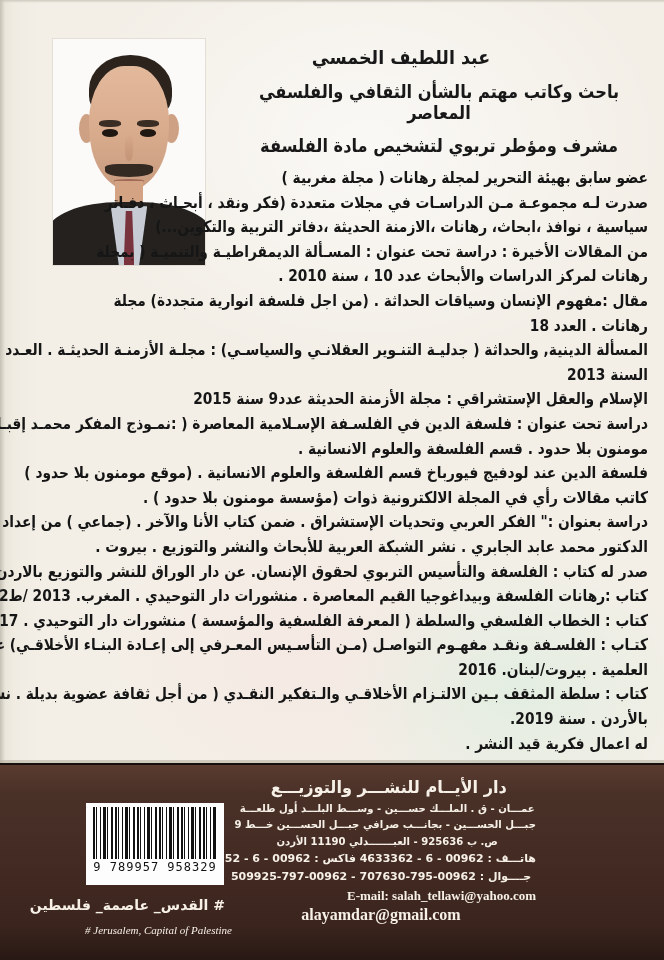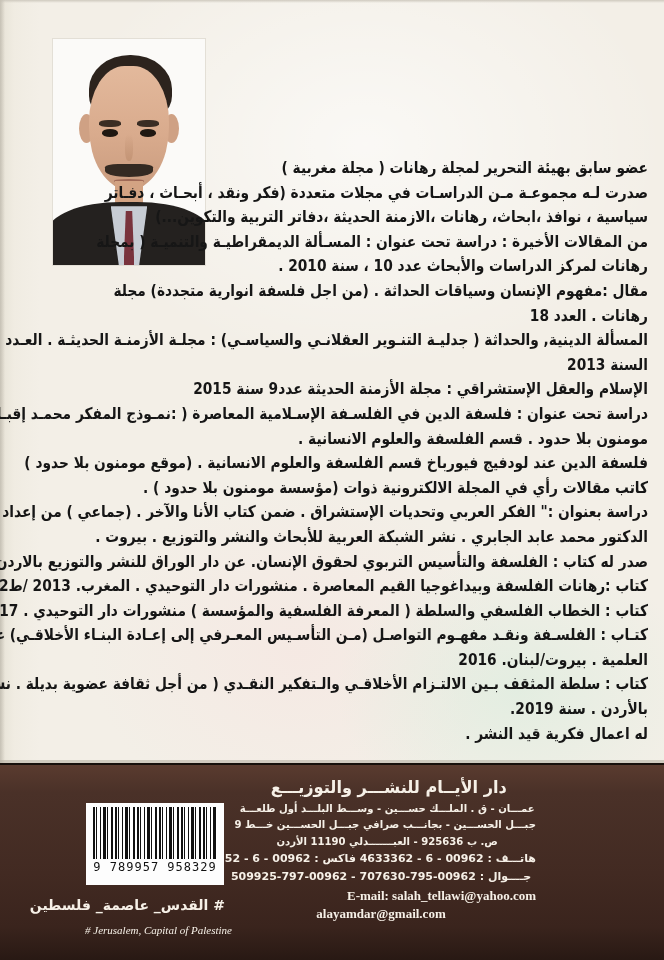--- a/index.html
+++ b/index.html
@@ -37,42 +37,42 @@
   .ph-shirt{left:38%;top:74%;width:24%;height:26%;background:#c7ccd4;clip-path:polygon(0 0,100% 0,78% 100%,22% 100%);}
   .ph-tie{left:46.5%;top:76%;width:7%;height:24%;background:#79333d;clip-path:polygon(20% 0,80% 0,100% 100%,0 100%);}
 
   
   .header{position:absolute;right:10px;top:46px;width:430px;text-align:center;color:#181818;direction:rtl;}
   .h-name{font-size:19px;font-weight:bold;transform:scaleX(.92);position:relative;left:-38px;}
   .h-role1{font-size:18px;font-weight:bold;margin-top:13px;transform:scaleX(.9);}
   .h-role2{font-size:18px;font-weight:bold;margin-top:12px;transform:scaleX(.9);}
 
   
-  .bio{position:absolute;left:15px;right:16px;top:156px;direction:rtl;color:#161616;}
+  .bio{position:absolute;left:15px;right:16px;top:166px;direction:rtl;color:#161616;}
   .bio .ln{font-weight:bold;font-size:16px;line-height:24.6px;white-space:nowrap;text-align:right;transform:scaleX(.86);transform-origin:100% 50%;}
   .bio .ln.indent{padding-left:185px;}
 
   
   .bar{position:absolute;left:0;right:0;top:763px;height:197px;
     background:linear-gradient(180deg,#5a3b2f 0%,#4a3128 14%,#422a22 55%,#3a241d 82%,#271813 100%);
     border-top:2px solid #17100c;}
   .bar::before{content:"";position:absolute;left:0;top:-5px;width:100%;height:3px;background:#b9b2a5;opacity:.6;}
 
   
   .logo{position:absolute;right:18px;top:14px;width:110px;text-align:center;color:#f5efe6;}
   .logo svg{display:block;margin:0 auto;}
   .logo-text{font-size:21px;font-weight:bold;direction:rtl;margin-top:2px;transform:scaleX(.85);}
 
   
   .pub{position:absolute;right:128px;top:12px;width:310px;direction:rtl;text-align:center;color:#f6f0e7;}
   .pub-name{font-size:17px;font-weight:bold;letter-spacing:0;white-space:nowrap;transform:scaleX(.95);transform-origin:100% 50%;}
   .pub-line{font-size:10.5px;font-weight:bold;margin-top:4.5px;white-space:nowrap;transform:scaleX(.96);transform-origin:100% 50%;}
   .pub-phone{font-size:11px;font-weight:bold;margin-top:5px;white-space:nowrap;}
   .pub-email{direction:ltr;font-size:13px;font-weight:bold;margin-top:5px;text-align:right;font-family:"Liberation Serif",serif;}
-  .pub-email2{direction:ltr;font-size:13px;font-weight:bold;margin-top:2px;text-align:center;font-family:"Liberation Serif",serif;}
+  .pub-email2{direction:ltr;font-size:16px;font-weight:bold;margin-top:2px;text-align:center;font-family:"Liberation Serif",serif;}
 
   
   .bc-wrap{position:absolute;left:85px;top:38px;width:140px;text-align:center;}
   .bc-box{width:138px;height:82px;background:#fdfdfd;margin:0 auto;padding-top:2px;box-sizing:border-box;}
   .bc-bars{width:124px;height:52px;margin:2px auto 0;
     background:repeating-linear-gradient(90deg,
       #111 0 2px,#fff 2px 3px,#111 3px 4px,#fff 4px 7px,
       #111 7px 8px,#fff 8px 10px,#111 10px 13px,#fff 13px 14px,
       #111 14px 15px,#fff 15px 18px,#111 18px 20px,#fff 20px 22px);}
   .bc-digits{font-family:"DejaVu Sans Mono",monospace;font-size:12px;color:#111;letter-spacing:1px;margin-top:1px;}
@@ -97,20 +97,25 @@
     <div class="ph-eye-r"></div>
     <div class="ph-nose"></div>
     <div class="ph-mustache"></div>
     <div class="ph-mouth"></div>
     <div class="ph-neck"></div>
     <div class="ph-jacket"></div>
     <div class="ph-shirt"></div>
     <div class="ph-tie"></div>
   </div>
 
+  <div class="header">
+    <div class="h-name">عبد اللطيف الخمسي</div>
+    <div class="h-role1">باحث وكاتب مهتم بالشأن الثقافي والفلسفي المعاصر</div>
+    <div class="h-role2">مشرف ومؤطر تربوي لتشخيص مادة الفلسفة</div>
+  </div>
 
   <div class="bio">
     <div class="ln indent">عضو سابق بهيئة التحرير لمجلة رهانات ( مجلة مغربية )</div>
     <div class="ln indent">صدرت لـه مجموعـة مـن الدراسـات في مجلات متعددة (فكر ونقد ، أبحـاث ، دفـاتر</div>
     <div class="ln indent">سياسية ، نوافذ ،ابحاث، رهانات ،الازمنة الحديثة ،دفاتر التربية والتكوين...)</div>
     <div class="ln indent">من المقالات الأخيرة : دراسة تحت عنوان : المسـألة الديمقراطيـة والتنميـة ( بمجلة</div>
     <div class="ln indent">رهانات لمركز الدراسات والأبحاث عدد 10 ، سنة 2010 .</div>
     <div class="ln indent">مقال :مفهوم الإنسان وسياقات الحداثة . (من اجل فلسفة انوارية متجددة) مجلة</div>
     <div class="ln indent">رهانات . العدد 18</div>
     <div class="ln">المسألة الدينية, والحداثة ( جدليـة التنـوير العقلانـي والسياسـي) : مجلـة الأزمنـة الحديثـة . العـدد 7/6 (المغـرب)</div>

